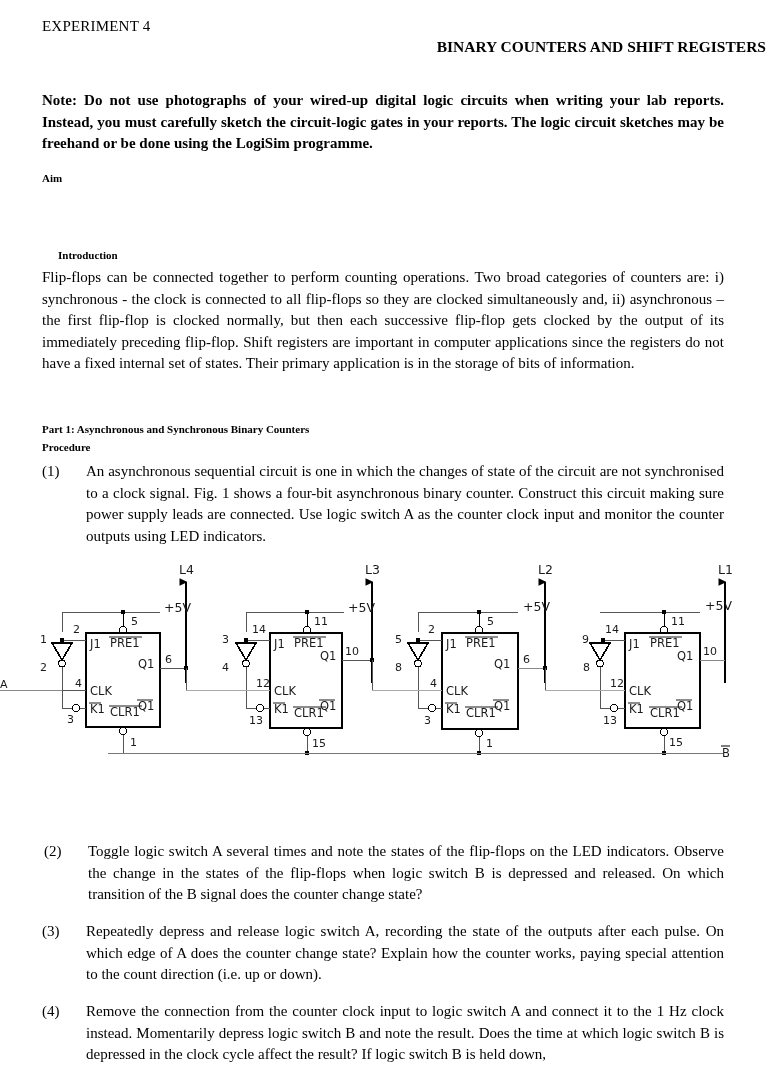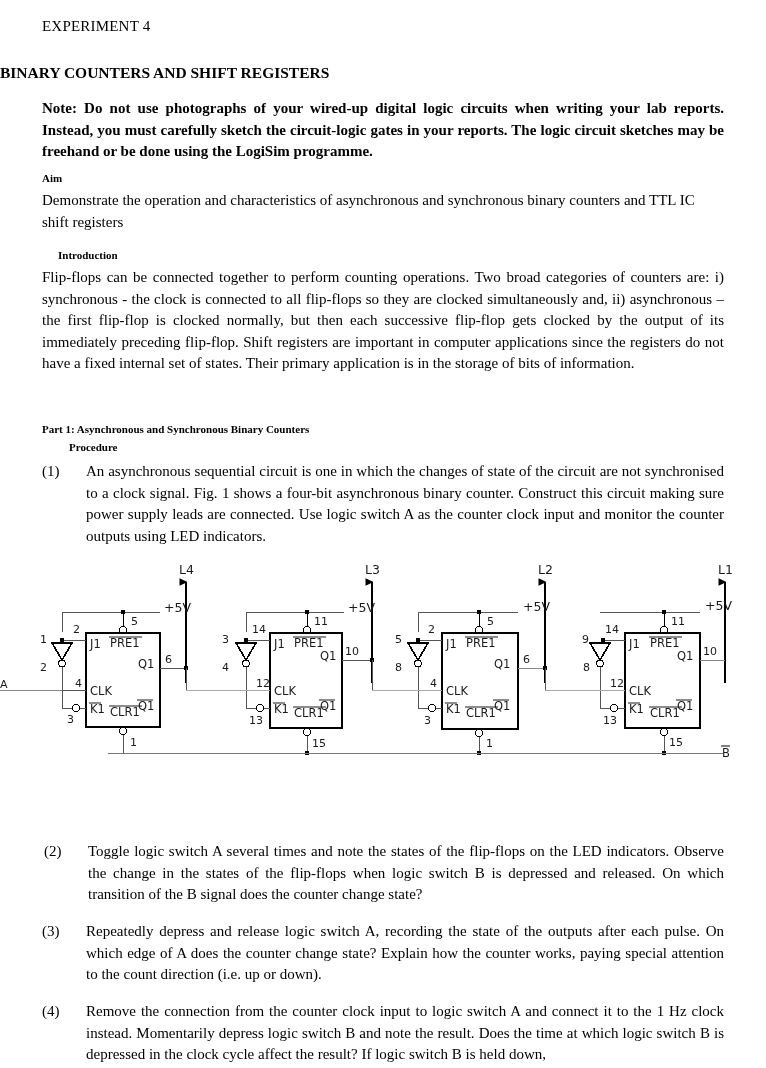--- a/index.html
+++ b/index.html
@@ -2,33 +2,33 @@
 <html><head>
 <meta charset="utf-8">
 <style>
   html,body{margin:0;padding:0;background:#ffffff;}
   body{width:766px;height:1068px;position:relative;overflow:hidden;
        font-family:"Liberation Serif","DejaVu Serif",serif;color:#000;}
   .page{position:relative;width:766px;height:1068px;padding:12px;box-sizing:border-box;}
   .txt{position:absolute;font-family:"Liberation Serif",serif;}
 
   #experiment-label{left:42px;top:18px;font-size:15px;letter-spacing:.2px;}
-  #doc-title{left:0;top:64px;width:766px;text-align:left;font-size:15.5px;font-weight:bold;}
+  #doc-title{left:0;top:38px;width:766px;text-align:right;font-size:15.5px;font-weight:bold;}
 
   .para{position:absolute;font-size:15px;line-height:21.5px;text-align:justify;}
   .para.bold{font-weight:bold;}
   .heading{position:absolute;font-size:11px;font-weight:bold;}
 
-  #note-para{left:42px;top:90px;width:682px;font-weight:bold;text-align:justify;margin-top:8px;}
+  #note-para{left:42px;top:90px;width:682px;font-weight:bold;text-align:justify;}
   #aim-heading{left:42px;top:172px;}
   #aim-para{left:42px;top:190px;width:682px;text-align:left;}
   #intro-heading{left:42px;top:249px;margin-left:16px;}
   #intro-para{left:42px;top:267px;width:682px;}
   #part1-heading{left:42px;top:423px;}
-  #procedure-heading{left:42px;top:441px;margin-left:27px;}
+  #procedure-heading{left:42px;top:441px;}
 
   .item{position:absolute;font-size:15px;line-height:21.5px;text-align:justify;}
   .item .num{position:absolute;left:0;top:0;width:26px;text-align:left;}
   .item .body{display:block;margin-left:44px;}
   #item1{left:42px;top:461px;width:682px;}
   #item2{left:44px;top:841px;width:680px;}
   #item3{left:42px;top:921px;width:682px;}
   #item4{left:42px;top:1001px;width:682px;}
 
   #fig-caption{position:absolute;left:0;top:815px;width:766px;text-align:center;font-size:15.5px;}
@@ -42,21 +42,20 @@
 
 <div class="page">
 
   <div class="txt" id="experiment-label">EXPERIMENT 4</div>
 
   <div class="txt" id="doc-title">BINARY COUNTERS AND SHIFT REGISTERS</div>
 
   <div class="para bold" id="note-para">Note: Do not use photographs of your wired-up digital logic circuits when writing your lab reports. Instead, you must carefully sketch the circuit-logic gates in your reports. The logic circuit sketches may be freehand or be done using the LogiSim programme.</div>
 
   <div class="heading" id="aim-heading">Aim</div>
-  <div class="para" id="aim-para">Demonstrate the operation and characteristics of asynchronous and synchronous binary counters and TTL IC shift registers</div>
 
   <div class="heading" id="intro-heading">Introduction</div>
   <div class="para" id="intro-para">Flip-flops can be connected together to perform counting operations.  Two broad categories of counters are: i) synchronous - the clock is connected to all flip-flops so they are clocked simultaneously and, ii) asynchronous – the first flip-flop is clocked normally, but then each successive flip-flop gets clocked by the output of its immediately preceding flip-flop.  Shift registers are important in computer applications since the registers do not have a fixed internal set of states.  Their primary application is in the storage of bits of information.</div>
 
   <div class="heading" id="part1-heading">Part 1:  Asynchronous and Synchronous Binary Counters</div>
   <div class="heading" id="procedure-heading">Procedure</div>
 
   <div class="item" id="item1">
     <span class="num">(1)</span>
     <span class="body">An asynchronous sequential circuit is one in which the changes of state of the circuit are not synchronised to a clock signal. Fig. 1 shows a four-bit asynchronous binary counter. Construct this circuit making sure power supply leads are connected. Use logic switch A as the counter clock input and monitor the counter outputs using LED indicators.</span>

